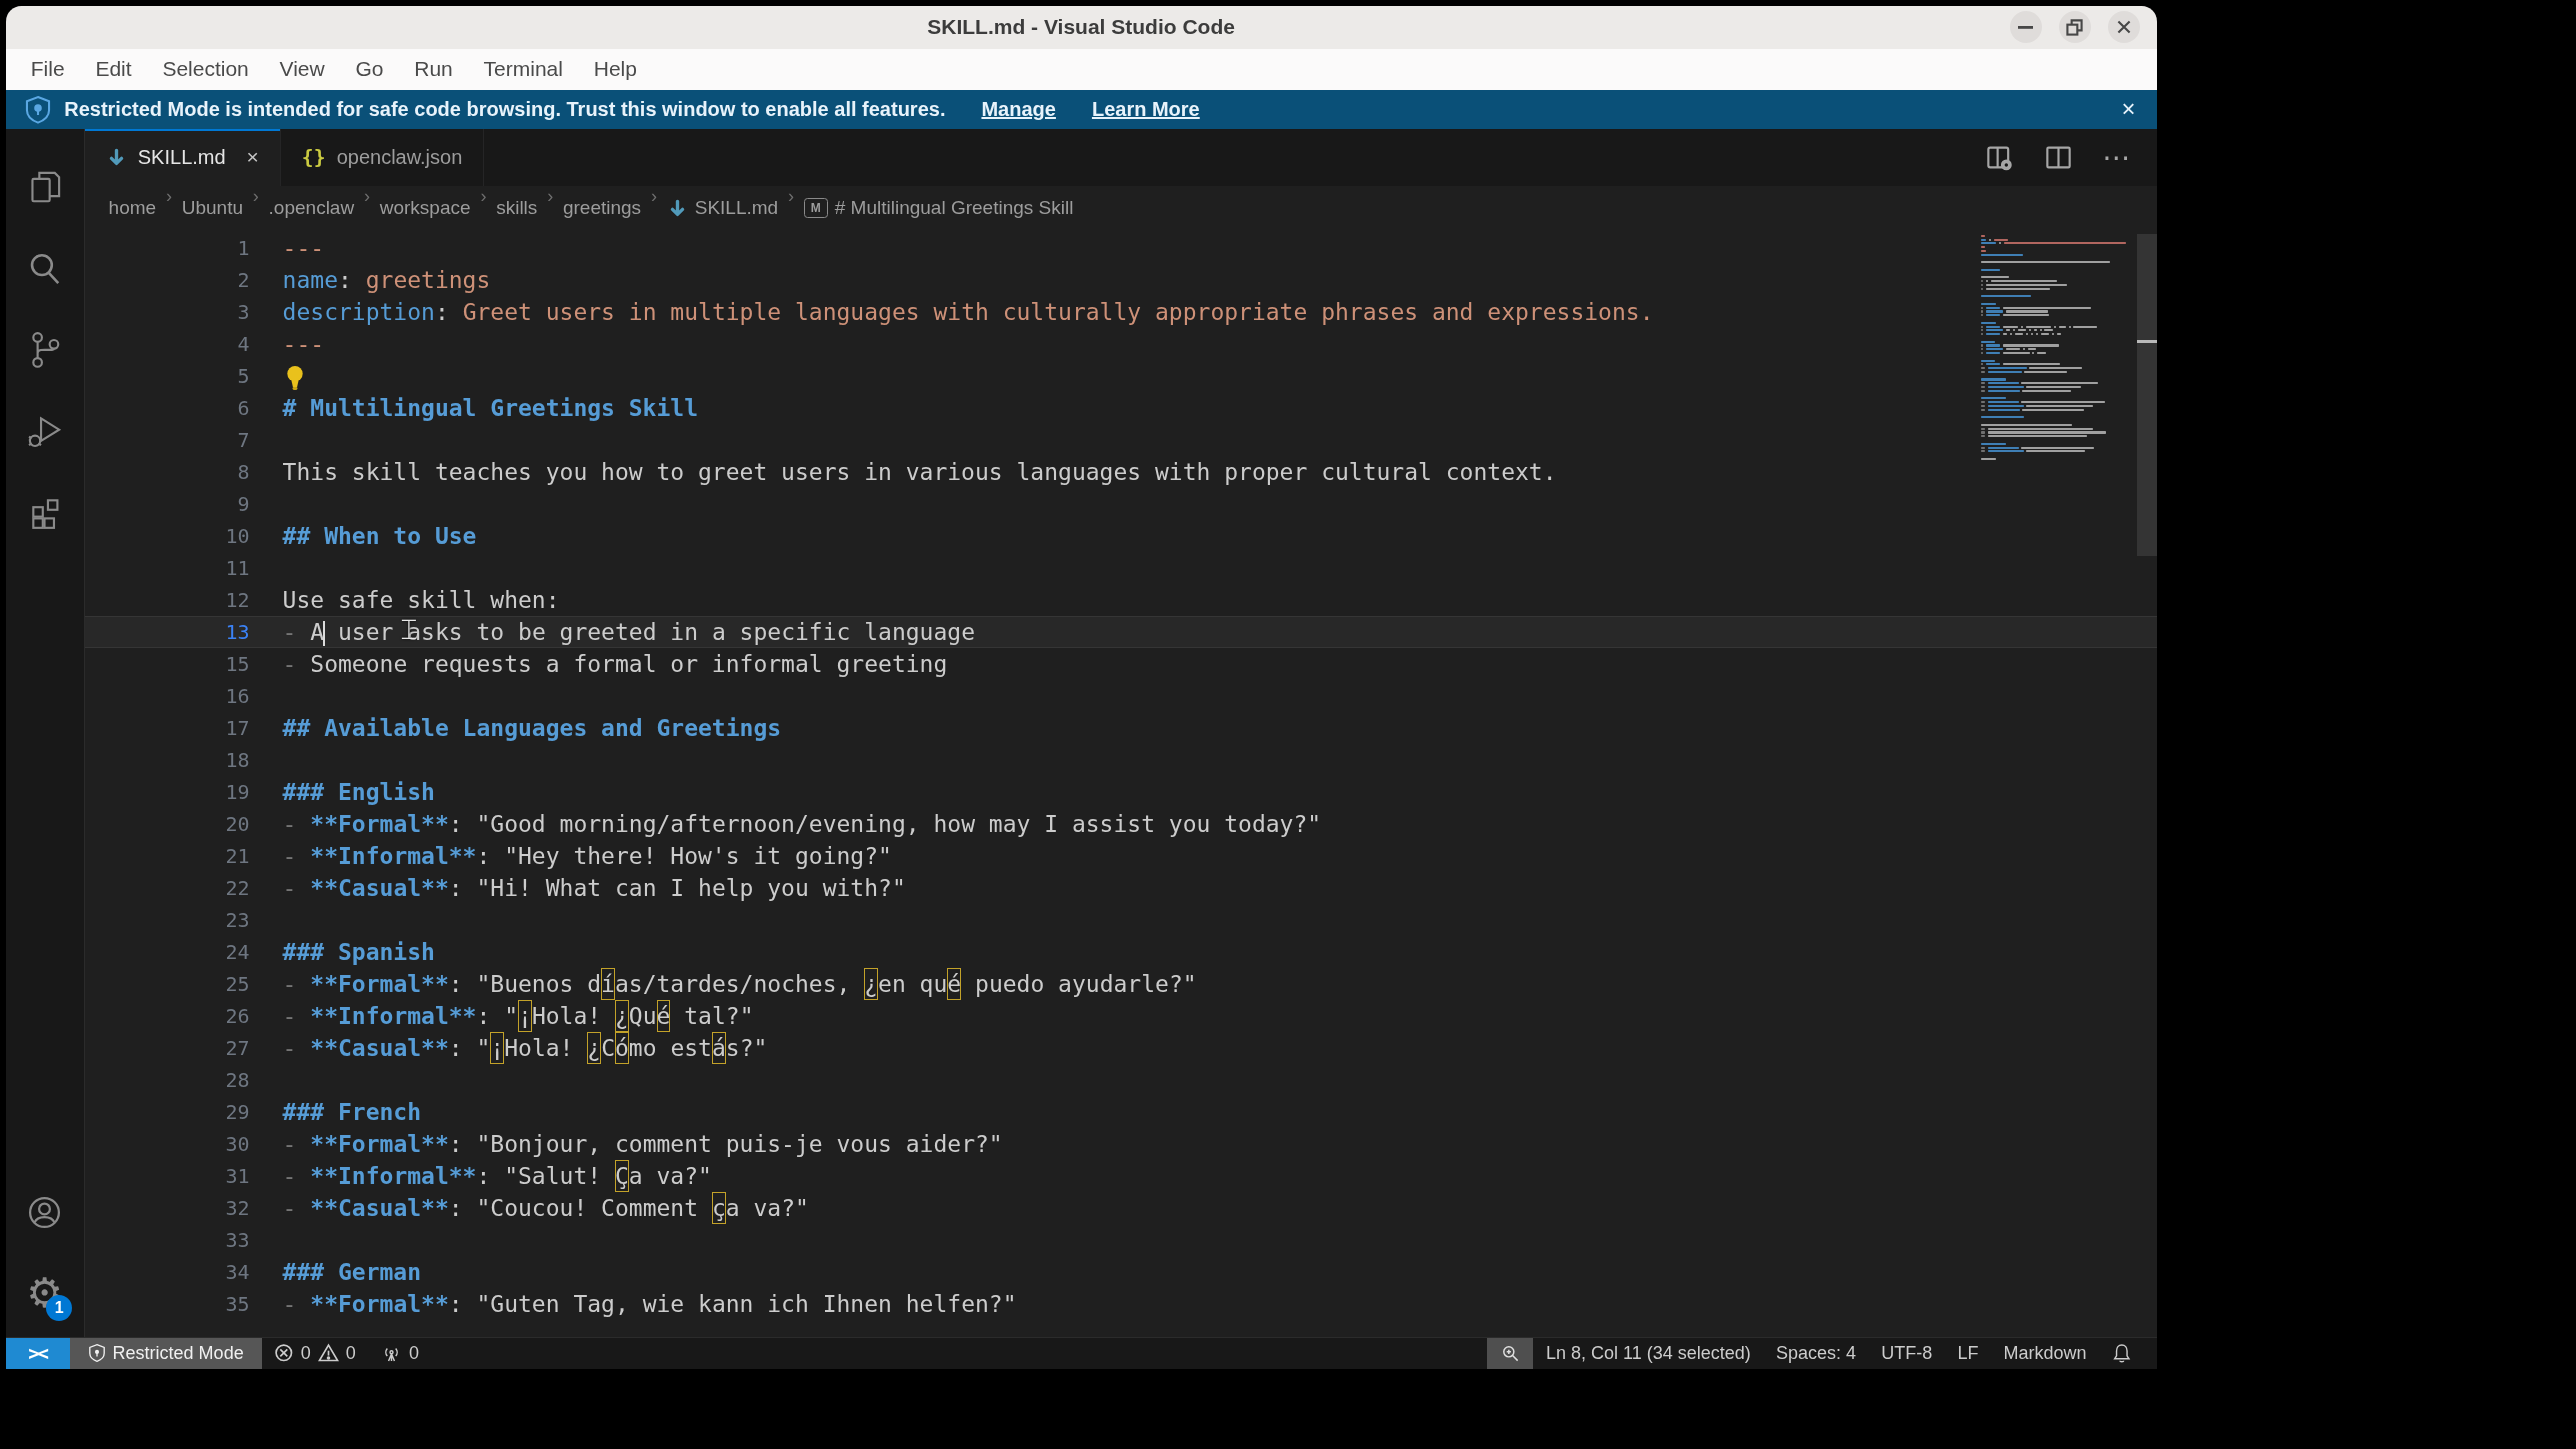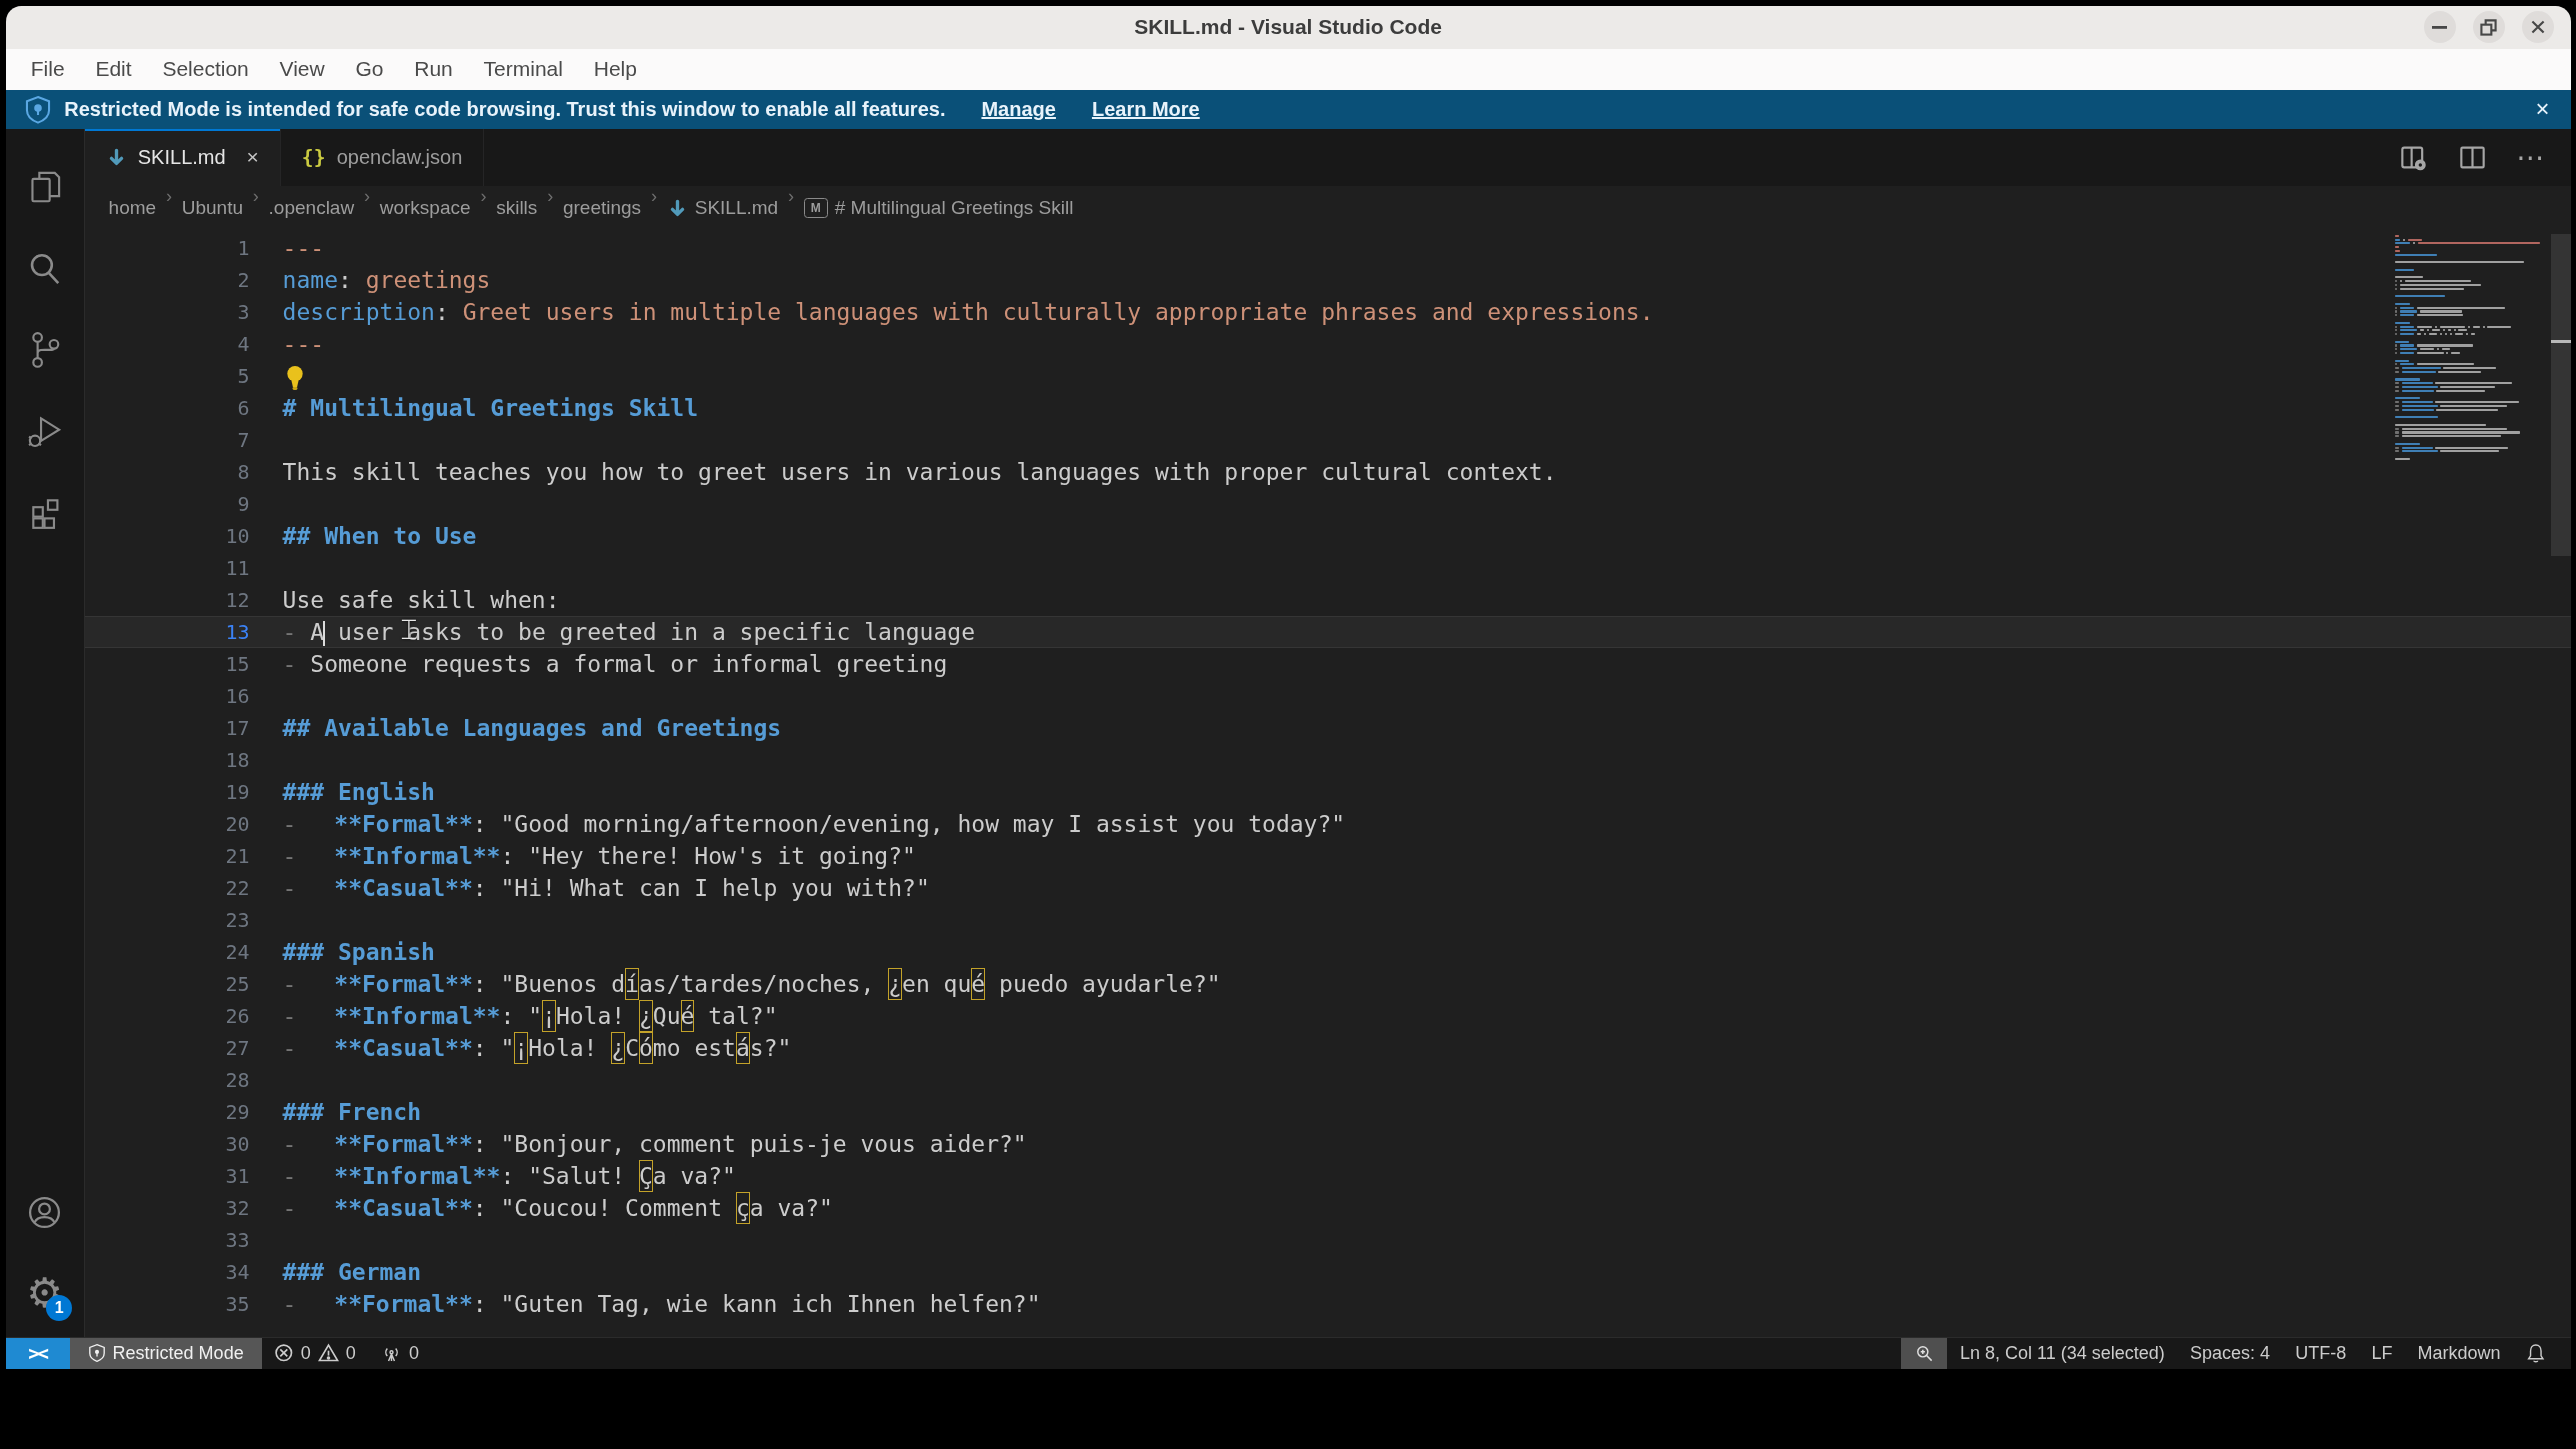--- a/index.html
+++ b/index.html
@@ -1,19 +1,19 @@
 <!DOCTYPE html>
 <html style="font-size:11.2px"><head>
 <meta charset="utf-8">
 <style>
   * { margin:0; padding:0; box-sizing:border-box; }
   html,body { width:2576px; height:1449px; background:#000; overflow:hidden;
               font-family:"Liberation Sans", sans-serif; }
   .screen { position:relative; width:2576px; height:1449px; background:#000; }
-  .window { position:absolute; left:5.6px; top:5.6px; width:2565px; height:1363px;
+  .window { position:absolute; left:5.6px; top:5.6px; width:2151px; height:1363px;
             border-radius:15.4px 15.4px 0 0; overflow:hidden; display:flex; flex-direction:column;
             background:#1f1f1f; }
 
   
   .titlebar { height:43px; flex:none; background:#eceae8; position:relative;
               display:flex; align-items:center; justify-content:center; }
   .titlebar .title { font-size:21px; font-weight:700; color:#3c3c3c; }
   .win-controls { position:absolute; right:17px; top:5.6px; display:flex; gap:17px; }
   .win-btn { width:32px; height:32px; border-radius:50%; background:#dfdcda; color:#474747;
              display:flex; align-items:center; justify-content:center; font-size:18px; }
@@ -78,21 +78,21 @@
   .code-text { margin-left:33px; white-space:pre; font-family:"DejaVu Sans Mono",monospace;
                font-size:23px; line-height:32px; }
   .line.cur { background:rgba(255,255,255,0.045);
               box-shadow: inset 0 0.7px 0 #3a3a3a, inset 0 -0.7px 0 #3a3a3a; }
   .line.cur .gutter { color:#3b82f6; }
   .seg-t { color:#cccccc; }
   .seg-d { color:#757575; }
   .seg-o { color:#ce9178; }
   .seg-k { color:#569cd6; }
   .seg-h { color:#569cd6; font-weight:700; }
-  .seg-b { color:#569cd6; font-weight:700;margin-left:24px; }
+  .seg-b { color:#569cd6; font-weight:700; }
   .seg-u { color:#cccccc; display:inline-block; outline:1.4px solid #c3a229; outline-offset:-1.4px; }
   .caret { display:inline-block; width:2.1px; height:25px; background:#dcdcdc;
            vertical-align:middle; margin:0 -0.7px 0 -1.4px; }
   .bulb { display:inline-block; vertical-align:middle; }
   .mouse-ibeam { position:absolute; left:316px; top:382px; font-size:28px; color:#e8e8e8;
                  text-shadow:0 0 2.8px #000; font-family:"DejaVu Sans", sans-serif; z-index:5; }
 
   
   .minimap { position:absolute; right:21px; top:4.2px; width:155px; }
   .mm-row { display:flex; gap:2.8px; height:2.1px; margin-bottom:1.7px; }

